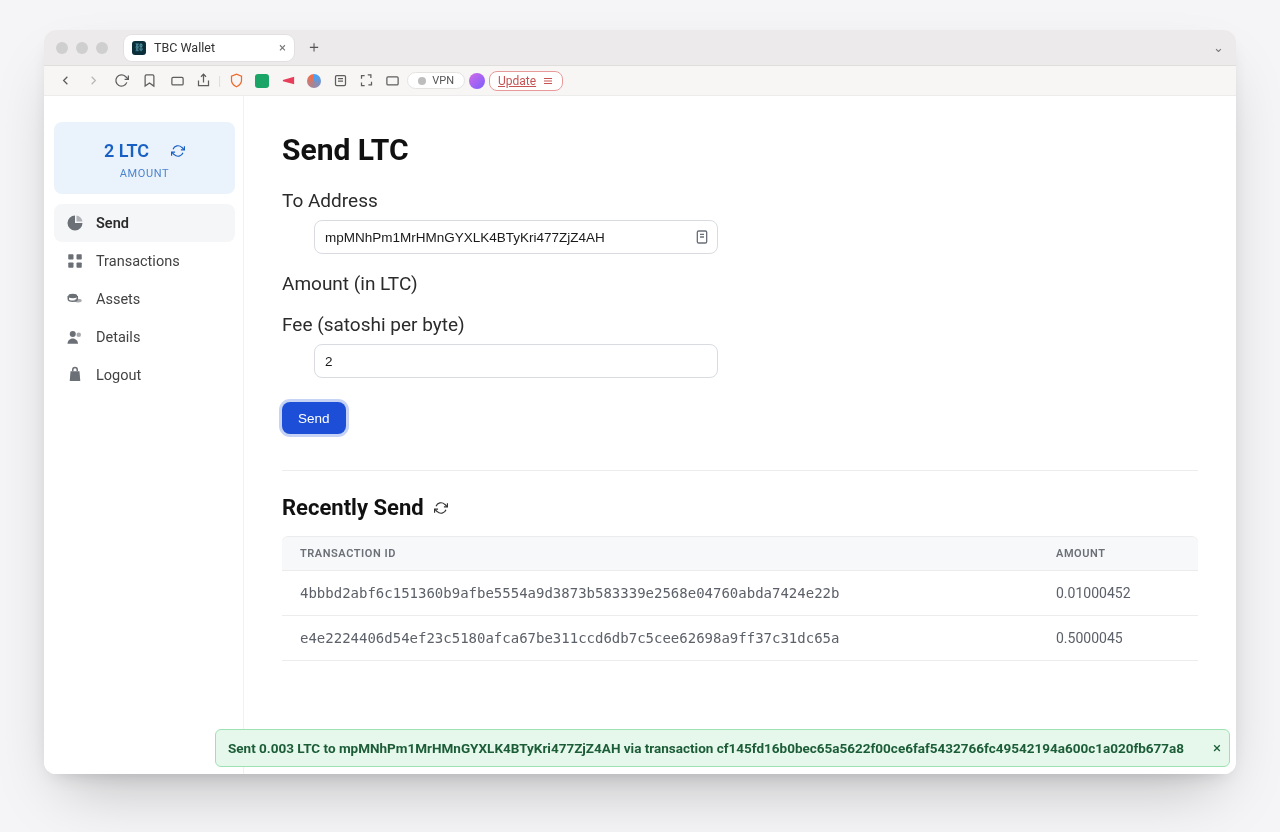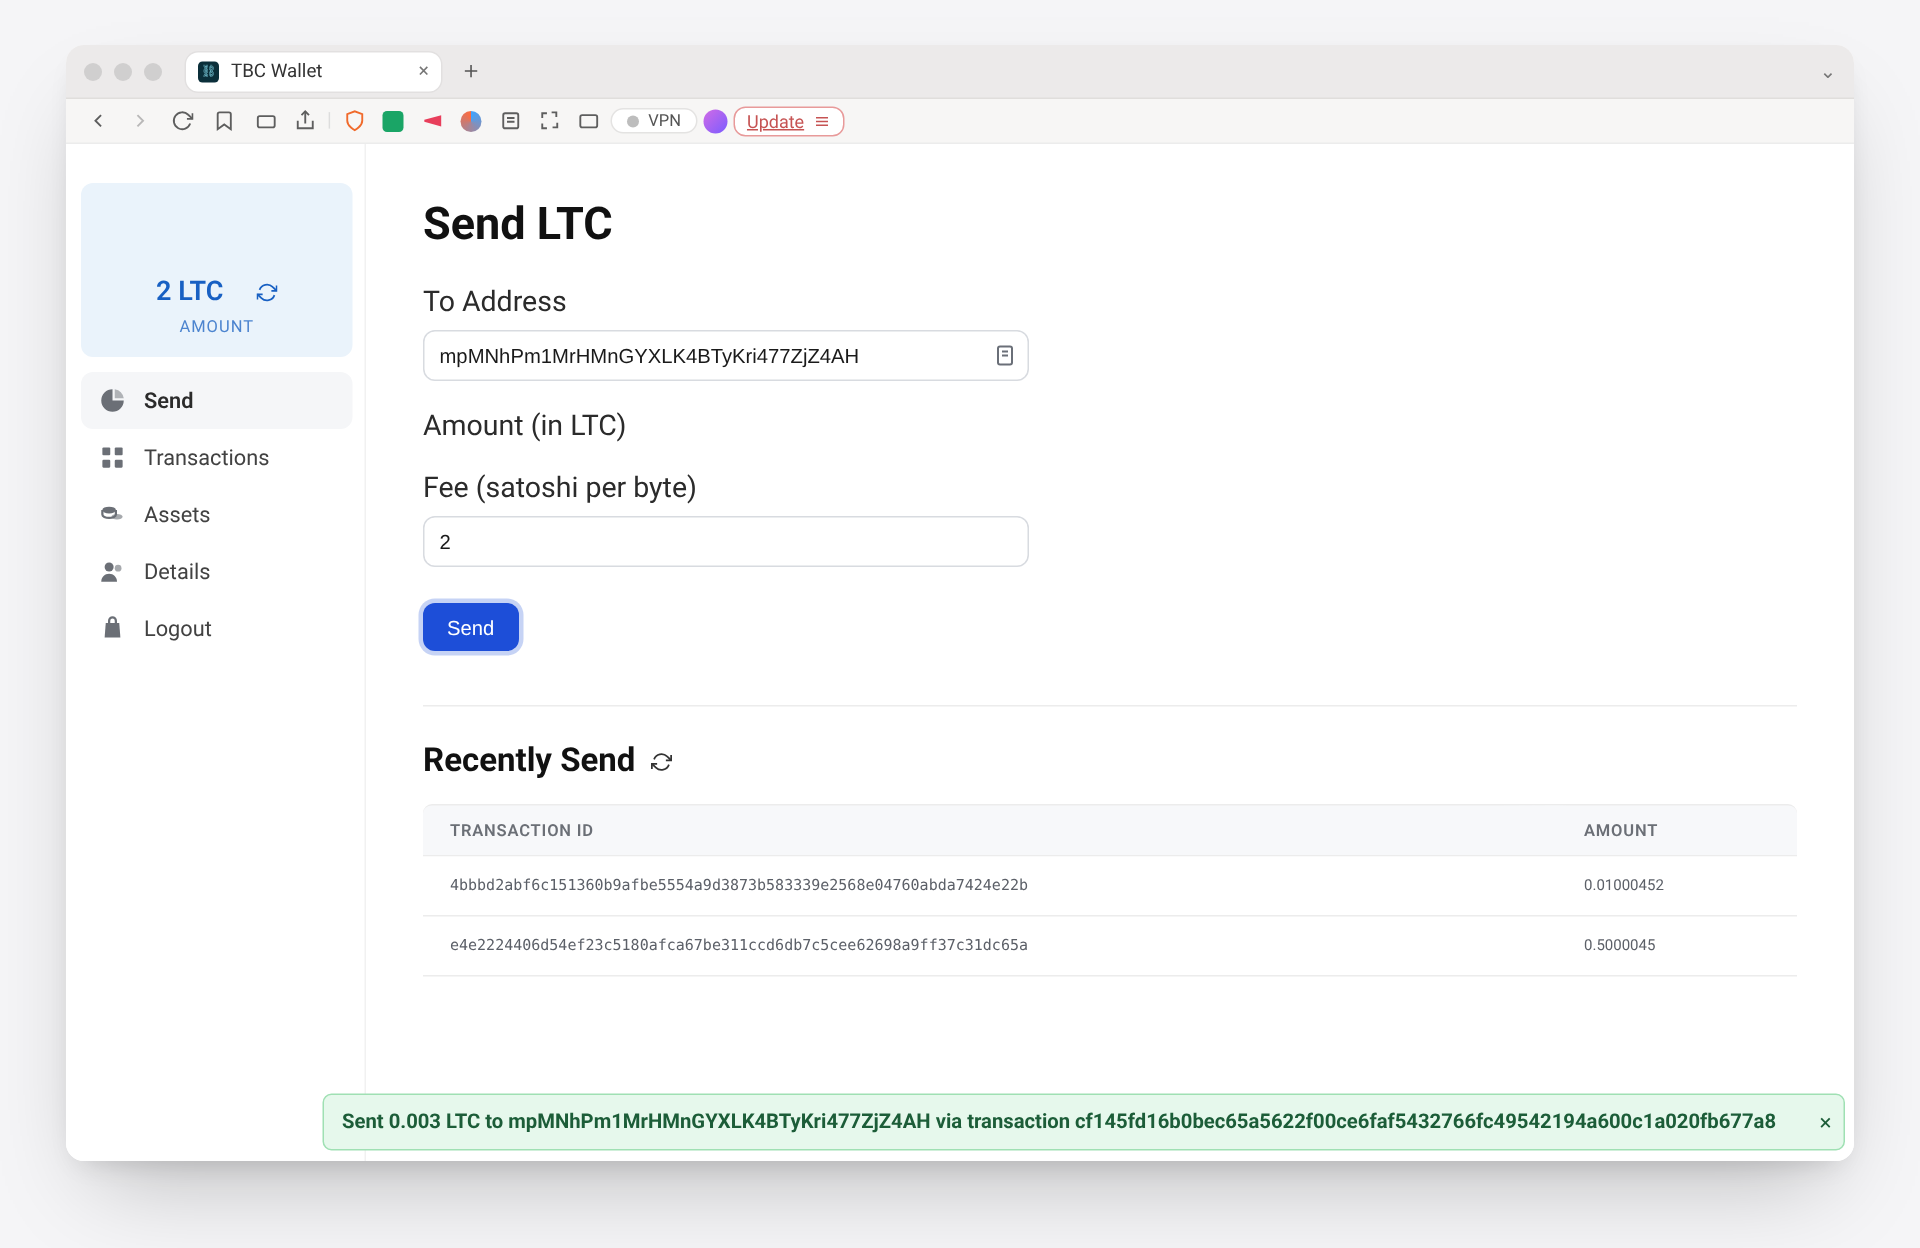--- a/index.html
+++ b/index.html
@@ -88,21 +88,21 @@
     padding: 26px 8px 0 10px;
     border-right: 1px solid #f1f1f1;
   }
   .balance-card {
     background:#eaf3fb;
     border-radius:8px;
     padding: 18px 10px 14px;
     text-align:center;
     margin-bottom: 10px;
   }
-  .balance-card .bal { color:#1860c3; font-weight:600; font-size:18px; display:flex; justify-content:center; align-items:center; gap:22px;margin-top:44px;}
+  .balance-card .bal { color:#1860c3; font-weight:600; font-size:18px; display:flex; justify-content:center; align-items:center; gap:22px;}
   .balance-card .net { color:#4c84cf; font-size:11px; letter-spacing:.06em; margin-top:6px;}
   .nav { margin-top: 6px; display:flex; flex-direction:column; }
   .nav-item {
     display:flex; align-items:center; gap:12px;
     padding: 10px 12px;
     border-radius:8px;
     color:#424242;
     font-size:14.5px;
   }
   .nav-item.active { background:#f5f6f8; font-weight:600; color:#2b2b2b;}
@@ -110,21 +110,21 @@
   .nav-item .icn svg { width:18px; height:18px; }
   .main {
     flex:1;
     padding: 36px 38px 20px 38px;
     overflow:auto;
     min-width:0;
   }
   h1 { font-size:30px; font-weight:700; color:#111; margin-bottom: 22px; }
   .field-label { font-size:19px; color:#2b2b2b; margin-bottom:8px; display:block; }
   .field { margin-bottom: 18px; }
-  .input-wrap { position:relative; width: 404px; }
+  .input-wrap { position:relative; width: 404px; margin-left: 32px; }
   .text-input {
     width:100%;
     height:34px;
     border:1px solid #d8dbe0;
     border-radius:8px;
     padding: 0 10px;
     font-size:13.5px;
     color:#1a1a1a;
     background:#fff;
   }
@@ -164,21 +164,21 @@
     border-top:1px solid #ececec;
     border-bottom:1px solid #ececec;
   }
   table.tx thead th:first-child{border-top-left-radius:6px;}
   table.tx thead th:last-child{border-top-right-radius:6px;}
   table.tx tbody td {
     padding: 14px 18px;
     border-bottom:1px solid #ececec;
     color:#5c6068;
     font-family: "SFMono-Regular",Consolas,Menlo,monospace;
-    font-size:10px;
+    font-size:14px;
     white-space:nowrap;
   }
   table.tx tbody td.amount { font-family:inherit; color:#5c6068; }
   .toast {
     position:absolute;
     left: 171px;
     right: 6px;
     bottom: 7px;
     background:#e6f8ec;
     border:1px solid #9fe0b3;

